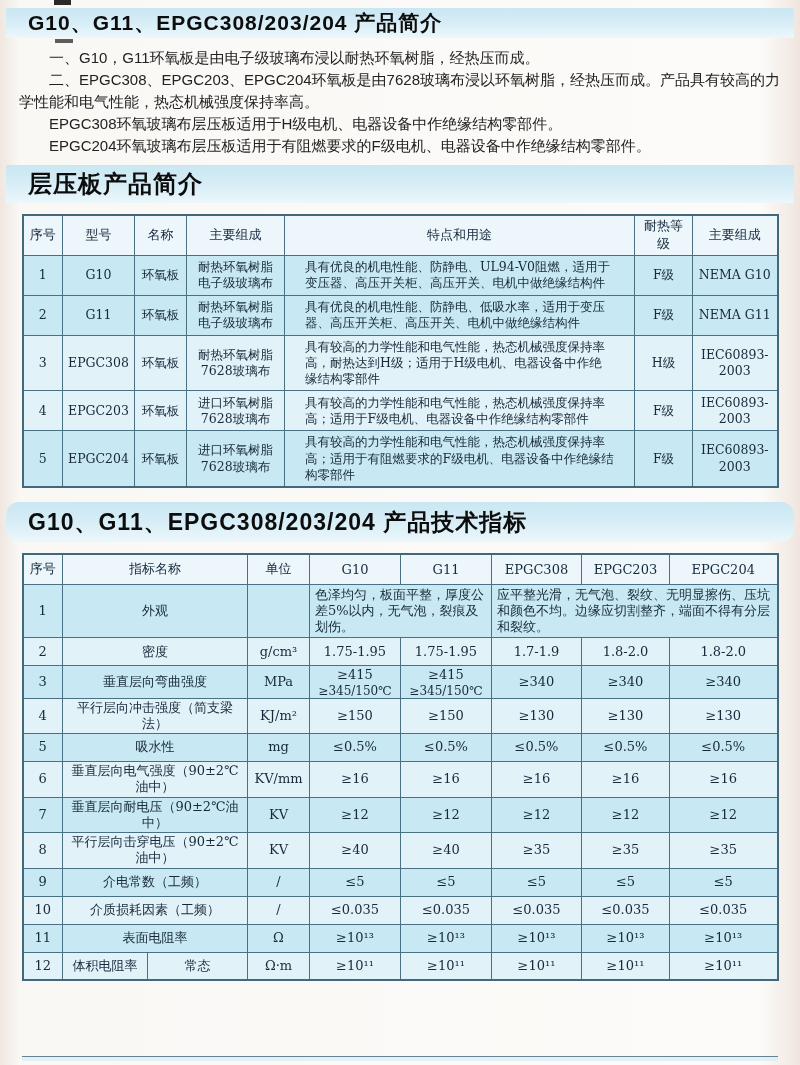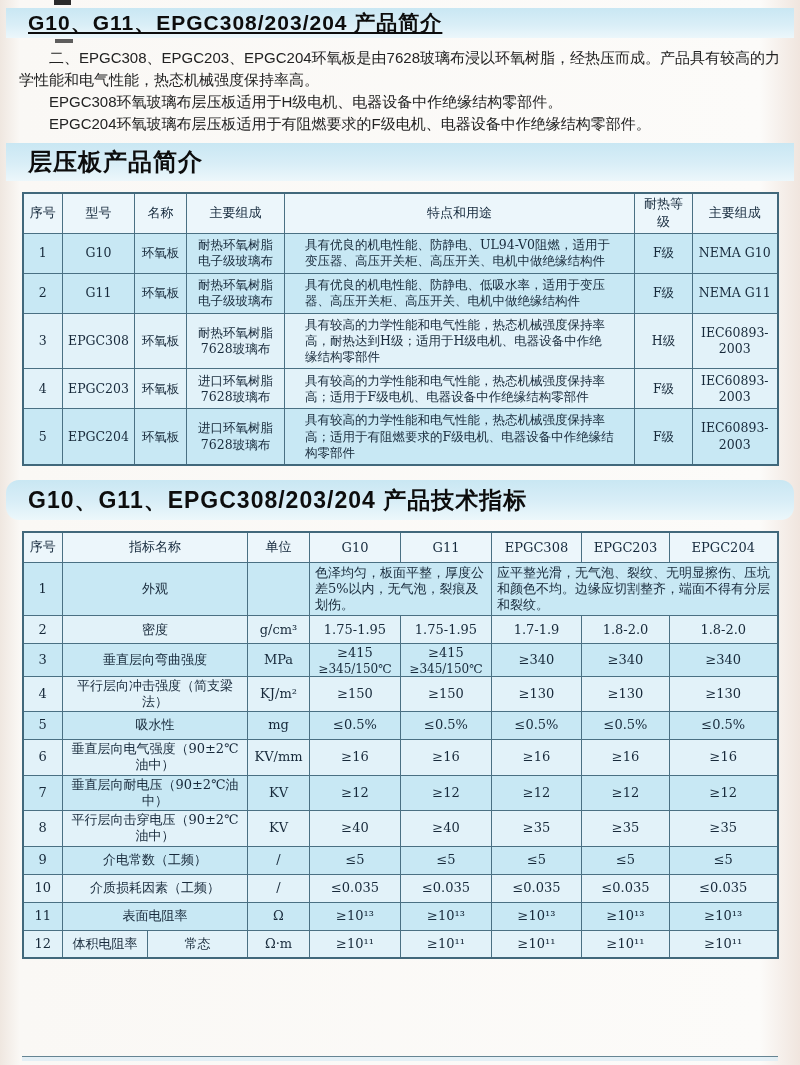--- a/index.html
+++ b/index.html
@@ -13,21 +13,21 @@
   .mark2{left:55px;top:39px;width:18px;height:4px;opacity:.75;}
   .title-bar{
     margin:0 6px;display:flex;align-items:center;padding-left:22px;
     background:linear-gradient(180deg,#c9e7f3 0%,#d9eef7 55%,#ecf7fb 100%);
   }
   .title-bar .section-title{
     font-weight:bold;letter-spacing:1px;color:#0d0d0d;
     font-family:"Liberation Sans",sans-serif;
   }
   #bar1{height:30px;margin-top:8px;}
-  #bar1 .section-title{font-size:21px;text-decoration:underline;}
+  #bar1 .section-title{font-size:21px;}
   #bar2{height:38px;margin-top:8px;}
   #bar2 .section-title{font-size:24px;}
   #bar3{height:40px;margin-top:14px;border-radius:13px;}
   #bar3 .section-title{font-size:23px;}
   .paragraphs{width:762px;margin:9px auto 0;}
   .paragraphs p{
     margin:0;text-indent:2em;font-size:15px;line-height:22px;
     color:#222;font-weight:500;
   }
   table{
@@ -59,20 +59,21 @@
 
 <div class="page">
   <div class="scan-mark mark1"></div>
   <div class="scan-mark mark2"></div>
 
   <div class="title-bar" id="bar1">
     <span class="section-title">G10、G11、EPGC308/203/204 产品简介</span>
   </div>
 
   <div class="paragraphs">
+    <p>一、G10，G11环氧板是由电子级玻璃布浸以耐热环氧树脂，经热压而成。</p>
     <p>二、EPGC308、EPGC203、EPGC204环氧板是由7628玻璃布浸以环氧树脂，经热压而成。产品具有较高的力学性能和电气性能，热态机械强度保持率高。</p>
     <p>EPGC308环氧玻璃布层压板适用于H级电机、电器设备中作绝缘结构零部件。</p>
     <p>EPGC204环氧玻璃布层压板适用于有阻燃要求的F级电机、电器设备中作绝缘结构零部件。</p>
   </div>
 
   <div class="title-bar" id="bar2">
     <span class="section-title">层压板产品简介</span>
   </div>
 
   <table id="table1">

